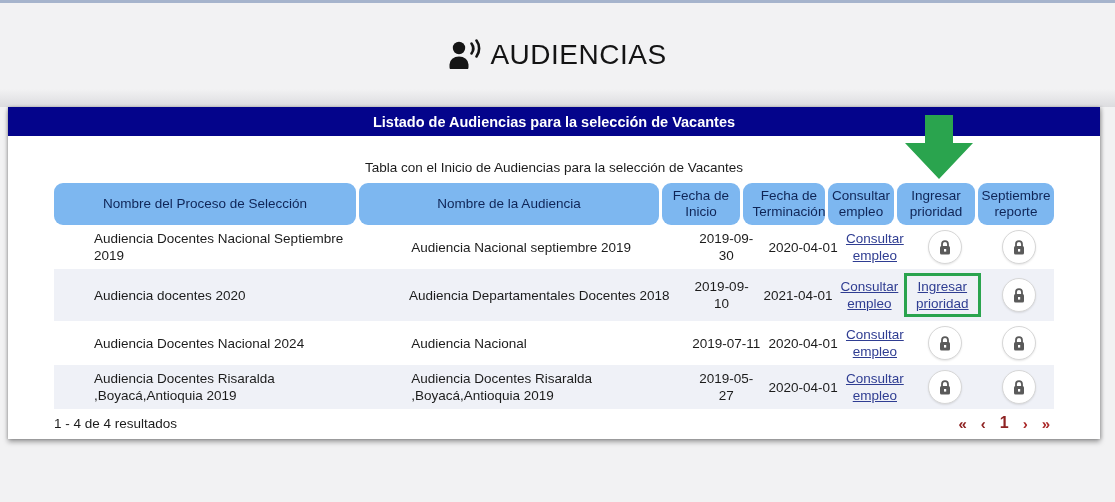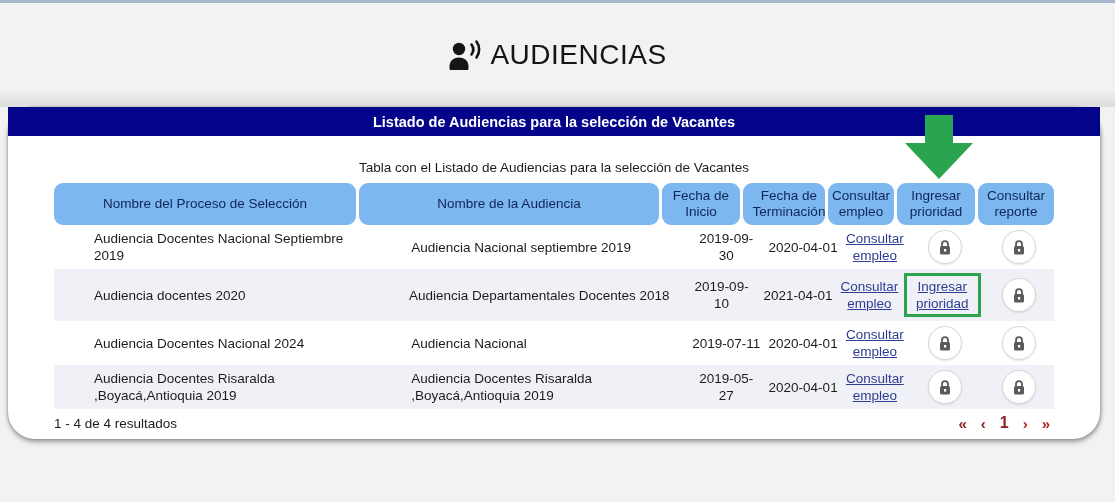--- a/index.html
+++ b/index.html
@@ -4,33 +4,32 @@
 <style>
   * { margin:0; padding:0; box-sizing:border-box; }
   html,body { background:#fff; }
   .page {
     position:relative; width:1115px; height:502px;
     background:#f2f2f3; border-top:3px solid #a6b4cc;
     font-family:"Liberation Sans", sans-serif; overflow:hidden;
   }
   .app-header {
     position:absolute; top:36px; left:0; width:100%;
-    display:flex; justify-content:center; align-items:center; gap:6px;
+    display:flex; justify-content:center; align-items:flex-start; gap:6px;
   }
   .app-icon svg { display:block; }
   .app-title { font-size:28px; font-weight:400; letter-spacing:0.5px; color:#141414; }
   .header-shadow {
     position:absolute; top:86px; left:0; right:0; height:18px;
     background:linear-gradient(#f2f2f3, #dcdcdf);
   }
   .panel {
     position:absolute; left:8px; top:104px; width:1092px; height:332px;
     background:#ffffff;
     box-shadow:0 3px 5px rgba(0,0,0,0.35), 2px 0 3px rgba(0,0,0,0.15), -1px 0 2px rgba(0,0,0,0.12);
-    border-radius:27px;
   }
   .panel-titlebar {
     height:29px; background:#04048b; color:#ffffff;
     font-size:14.5px; font-weight:700;
     display:flex; align-items:center; justify-content:center;
   }
   .table-caption { margin-top:24px; text-align:center; font-size:13.5px; color:#1c1c1c; }
   .audiencias-table { margin:8px auto 0; width:1000px; }
   .thead { display:flex; gap:3px; }
   .th {
@@ -93,32 +92,32 @@
   <div class="panel">
 
     <div class="panel-titlebar">Listado de Audiencias para la selección de Vacantes</div>
 
     <div class="green-arrow">
       <svg width="68" height="64" viewBox="0 0 68 64">
         <polygon points="20,0 48,0 48,28 68,28 34,64 0,28 20,28" fill="#2aa44e"></polygon>
       </svg>
     </div>
 
-    <div class="table-caption">Tabla con el Listado de Audiencias para la selección de Vacantes</div>
+    <div class="table-caption">Tabla con el Inicio de Audiencias para la selección de Vacantes</div>
 
     <div class="audiencias-table">
 
       <div class="thead">
         <div class="th c2">Nombre del Proceso de Selección</div>
         <div class="th c1">Nombre de la Audiencia</div>
         <div class="th c3">Fecha de Inicio</div>
         <div class="th c4">Fecha de Terminación</div>
         <div class="th c5">Consultar empleo</div>
         <div class="th c6">Ingresar prioridad</div>
-        <div class="th c7">Consultar reporte</div>
+        <div class="th c7">Septiembre reporte</div>
       </div>
 
       <div class="trow odd">
         <div class="td c1 left">Audiencia Docentes Nacional Septiembre 2019</div>
         <div class="td c2 left">Audiencia Nacional septiembre 2019</div>
         <div class="td c3">2019-09-30</div>
         <div class="td c4">2020-04-01</div>
         <div class="td c5">
             <a class="tlink">Consultar empleo</a>
           </div>

